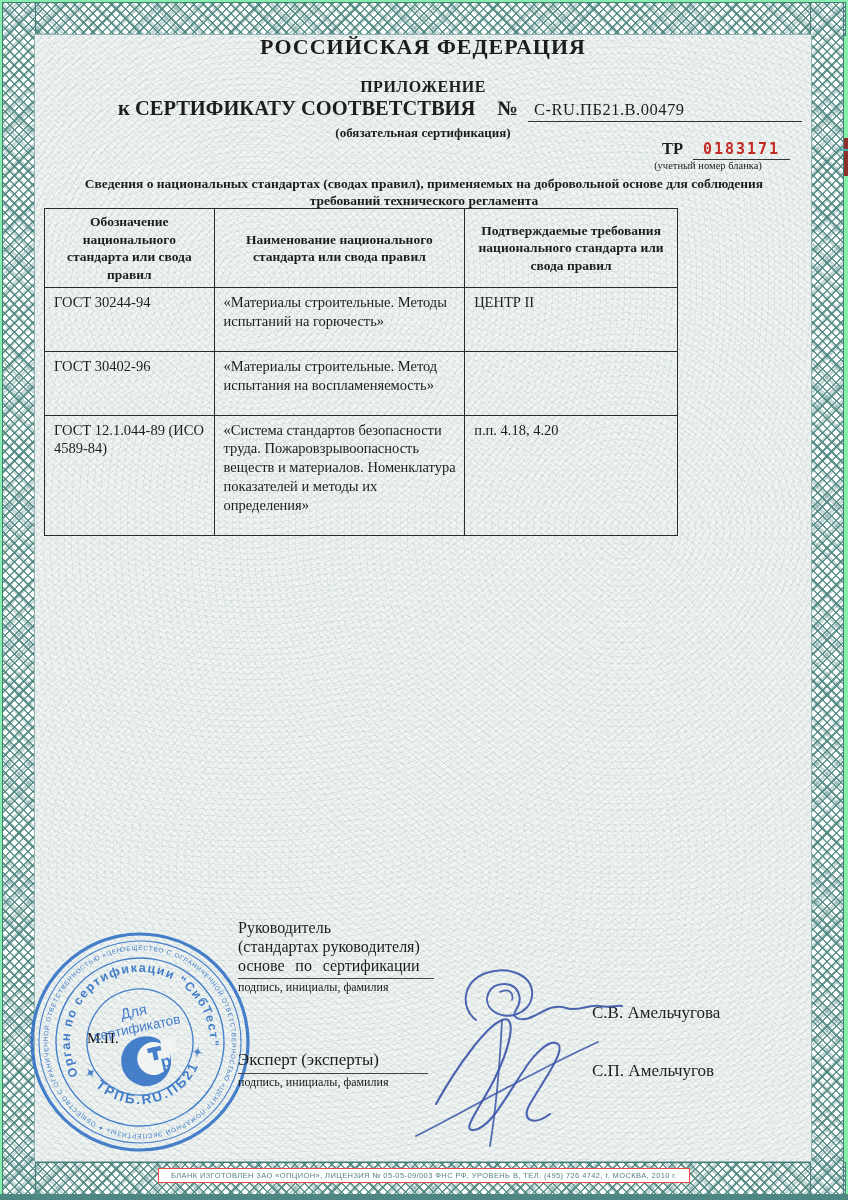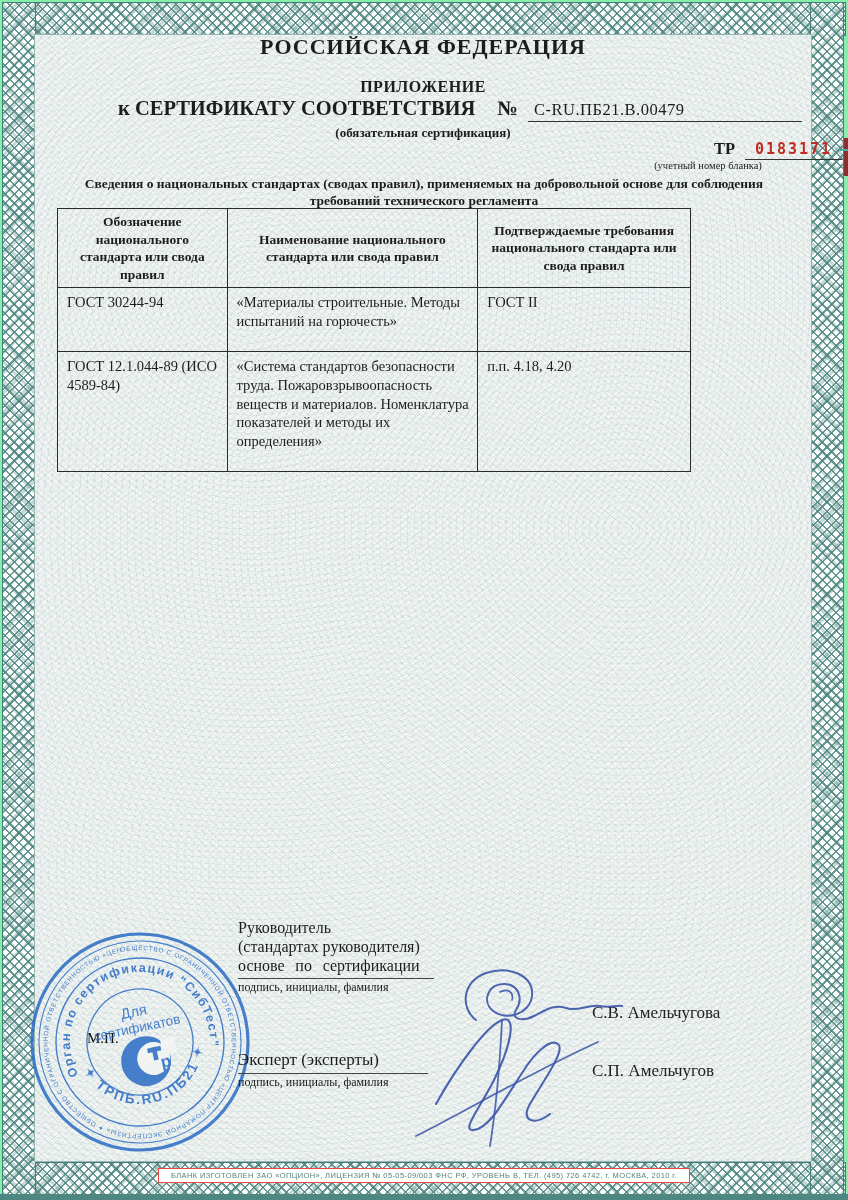--- a/index.html
+++ b/index.html
@@ -39,30 +39,30 @@
   }
   
   .t-center{position:absolute;left:34px;right:36px;text-align:center;}
   .country{top:34px;font-size:22px;font-weight:bold;letter-spacing:1px;}
   .doc-type{top:78px;font-size:16px;font-weight:bold;letter-spacing:.5px;}
   .cert-line{position:absolute;left:118px;top:97px;width:684px;display:flex;align-items:baseline;}
   .cert-prefix{font-size:20.5px;font-weight:bold;white-space:nowrap;}
   .cert-no-sign{font-size:20.5px;font-weight:bold;margin:0 10px 0 22px;}
   .cert-number{flex:1;border-bottom:1.5px solid #333;font-size:16.5px;letter-spacing:.5px;padding:0 4px 1px 6px;white-space:nowrap;}
   .mandatory{top:125px;font-size:13px;font-weight:bold;}
-  .tr-row{position:absolute;left:714px;top:139px;width:128px;display:flex;align-items:baseline;}
+  .tr-row{position:absolute;left:662px;top:139px;width:128px;display:flex;align-items:baseline;}
   .tr-label{font-size:16.5px;font-weight:bold;margin-right:10px;}
   .blank-number{flex:1;border-bottom:1.5px solid #333;text-align:center;
     font-family:"DejaVu Sans Mono", monospace;font-size:15px;font-weight:bold;
     letter-spacing:2px;color:#c32a24;padding-bottom:1px;}
   .blank-note{position:absolute;left:648px;top:160px;width:120px;text-align:center;font-size:10.5px;}
   .intro{position:absolute;left:84px;top:176px;width:680px;text-align:center;
     font-size:13.5px;font-weight:bold;line-height:1.25;}
   
-  table.std{position:absolute;left:57px;top:208px;width:634px;border-collapse:collapse;}
+  table.std{position:absolute;left:44px;top:208px;width:634px;border-collapse:collapse;}
   table.std th, table.std td{border:1.6px solid #2b2b2b;background:transparent;}
   table.std th{font-size:13.5px;font-weight:bold;text-align:center;vertical-align:middle;
     padding:4px 10px;line-height:1.3;height:50px;}
   table.std td{font-size:14.5px;vertical-align:top;text-align:left;padding:5px 8px 20px 9px;line-height:1.3;}
   .col1{width:190px;} .col2{width:288px;} .col3{width:256px;}
   tr.r1{height:42px;} tr.r2{height:42px;} tr.r3{height:82px;}
   
   .mp{position:absolute;left:87px;top:1030px;font-size:15px;color:#111;z-index:1;}
   .role-block{position:absolute;left:238px;top:918px;width:202px;font-size:16px;line-height:1.2;z-index:3;}
   .role-just{word-spacing:.42em;}
@@ -122,21 +122,26 @@
       <tr>
         <th class="col1">Обозначение национального стандарта или свода правил</th>
         <th class="col2">Наименование национального стандарта или свода правил</th>
         <th class="col3">Подтверждаемые требования национального стандарта или свода правил</th>
       </tr>
     </thead>
     <tbody>
       <tr class="r1">
         <td>ГОСТ 30244-94</td>
         <td>«Материалы строительные. Методы испытаний на горючесть»</td>
-        <td>ГОСТ II</td>
+        <td>ЦЕНТР II</td>
+      </tr>
+      <tr class="r2">
+        <td>ГОСТ 30402-96</td>
+        <td>«Материалы строительные. Метод испытания на воспламеняемость»</td>
+        <td></td>
       </tr>
       <tr class="r3">
         <td>ГОСТ 12.1.044-89 (ИСО 4589-84)</td>
         <td>«Система стандартов безопасности труда. Пожаровзрывоопасность веществ и материалов. Номенклатура показателей и методы их определения»</td>
         <td>п.п. 4.18, 4.20</td>
       </tr>
     </tbody>
   </table>
 
   <div class="mp">М.П.</div>

